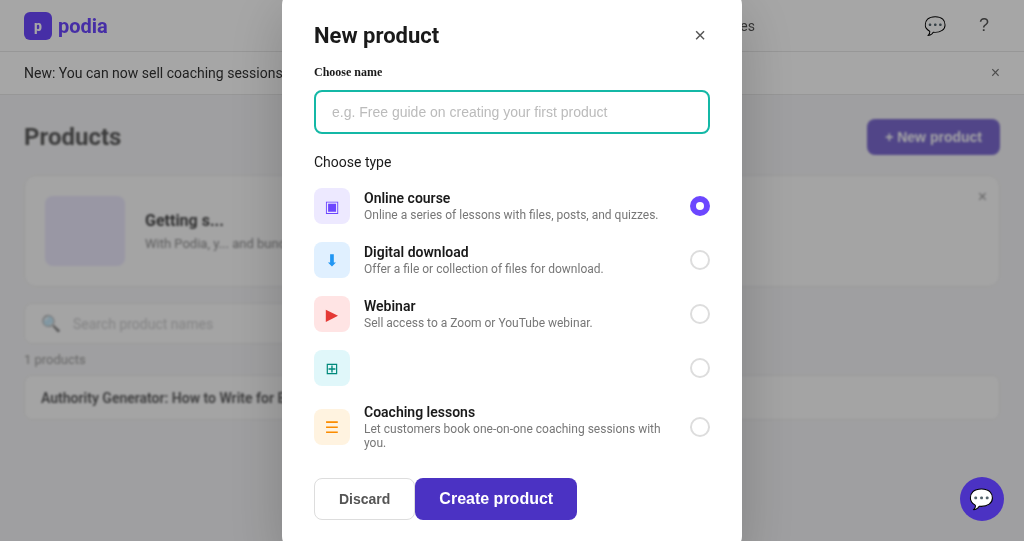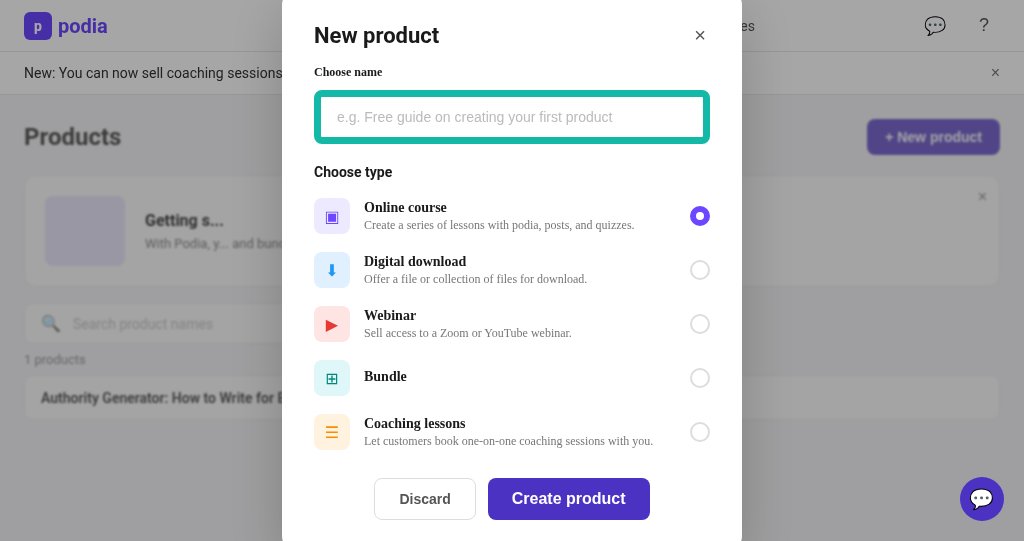--- a/index.html
+++ b/index.html
@@ -208,32 +208,32 @@
     .form-label {
       font-size: 12px;
       font-weight: 600;
       color: #1a1a1a;
       margin-bottom: 10px;
       display: block;
       font-family: Liberation Serif, serif;
     }
     .name-input {
       width: 100%;
-      border: 7px solid #14b8a6;
+      border: 2px solid #14b8a6;
       border-radius: 8px;
       padding: 12px 16px;
       font-size: 14px;
       color: #ec4899;
       outline: none;
       margin-bottom: 20px;
     }
     .name-input::placeholder { color: #bbb; }
     .section-label {
       font-size: 14px;
-      font-weight: 700;
+      font-weight: 400;
       color: #1a1a1a;
       margin-bottom: 14px;
       display: block;
     }
     .product-types {
       display: flex;
       flex-direction: column;
       gap: 10px;
       margin-bottom: 24px;
     }
@@ -252,21 +252,21 @@
       align-items: center;
       justify-content: center;
       font-size: 16px;
       flex-shrink: 0;
     }
     .type-icon.purple { background: #ede9ff; color: #6c47ff; }
     .type-icon.blue { background: #e0f0ff; color: #2196f3; }
     .type-icon.red { background: #ffe4e4; color: #e53935; }
     .type-icon.teal { background: #e0f7fa; color: #00897b; }
     .type-icon.orange { background: #fff3e0; color: #fb8c00; }
-    .type-text { flex: 1; font-family: Liberation Serif, serif; }
+    .type-text { flex: 1; }
     .type-name {
       font-size: 14px;
       font-weight: 600;
       color: #1a1a1a;
       margin-bottom: 2px;
     }
     .type-desc {
       font-size: 12px;
       color: #777;
     }
@@ -286,22 +286,21 @@
     }
     .type-radio.selected::after {
       content: '';
       width: 8px;
       height: 8px;
       background: white;
       border-radius: 50%;
     }
     .modal-footer {
       display: flex;
-      gap: 12px;
-      justify-content: center;
+      justify-content: flex-start;
     }
     .btn-discard {
       padding: 12px 24px;
       border: 1px solid #ddd;
       border-radius: 8px;
       background: white;
       font-size: 14px;
       font-weight: 600;
       color: #555;
       cursor: pointer;
@@ -398,21 +397,21 @@
     <input class="name-input" type="text" placeholder="e.g. Free guide on creating your first product" style="">
 
     <span class="section-label">Choose type</span>
 
     <div class="product-types">
 
       <div class="type-option">
         <div class="type-icon purple">▣</div>
         <div class="type-text">
           <div class="type-name">Online course</div>
-          <div class="type-desc">Create a series of lessons with podia, posts, and quizzes.</div>
+          <div class="type-desc">Online a series of lessons with files, posts, and quizzes.</div>
         </div>
         <div class="type-radio selected"></div>
       </div>
 
       <div class="type-option">
         <div class="type-icon blue">⬇</div>
         <div class="type-text">
           <div class="type-name">Digital download</div>
           <div class="type-desc">Offer a file or collection of files for download.</div>
         </div>
@@ -424,21 +423,20 @@
         <div class="type-text">
           <div class="type-name">Webinar</div>
           <div class="type-desc">Sell access to a Zoom or YouTube webinar.</div>
         </div>
         <div class="type-radio"></div>
       </div>
 
       <div class="type-option">
         <div class="type-icon teal">⊞</div>
         <div class="type-text">
-          <div class="type-name">Bundle</div>
         </div>
         <div class="type-radio"></div>
       </div>
 
       <div class="type-option">
         <div class="type-icon orange">☰</div>
         <div class="type-text">
           <div class="type-name">Coaching lessons</div>
           <div class="type-desc">Let customers book one-on-one coaching sessions with you.</div>
         </div>

